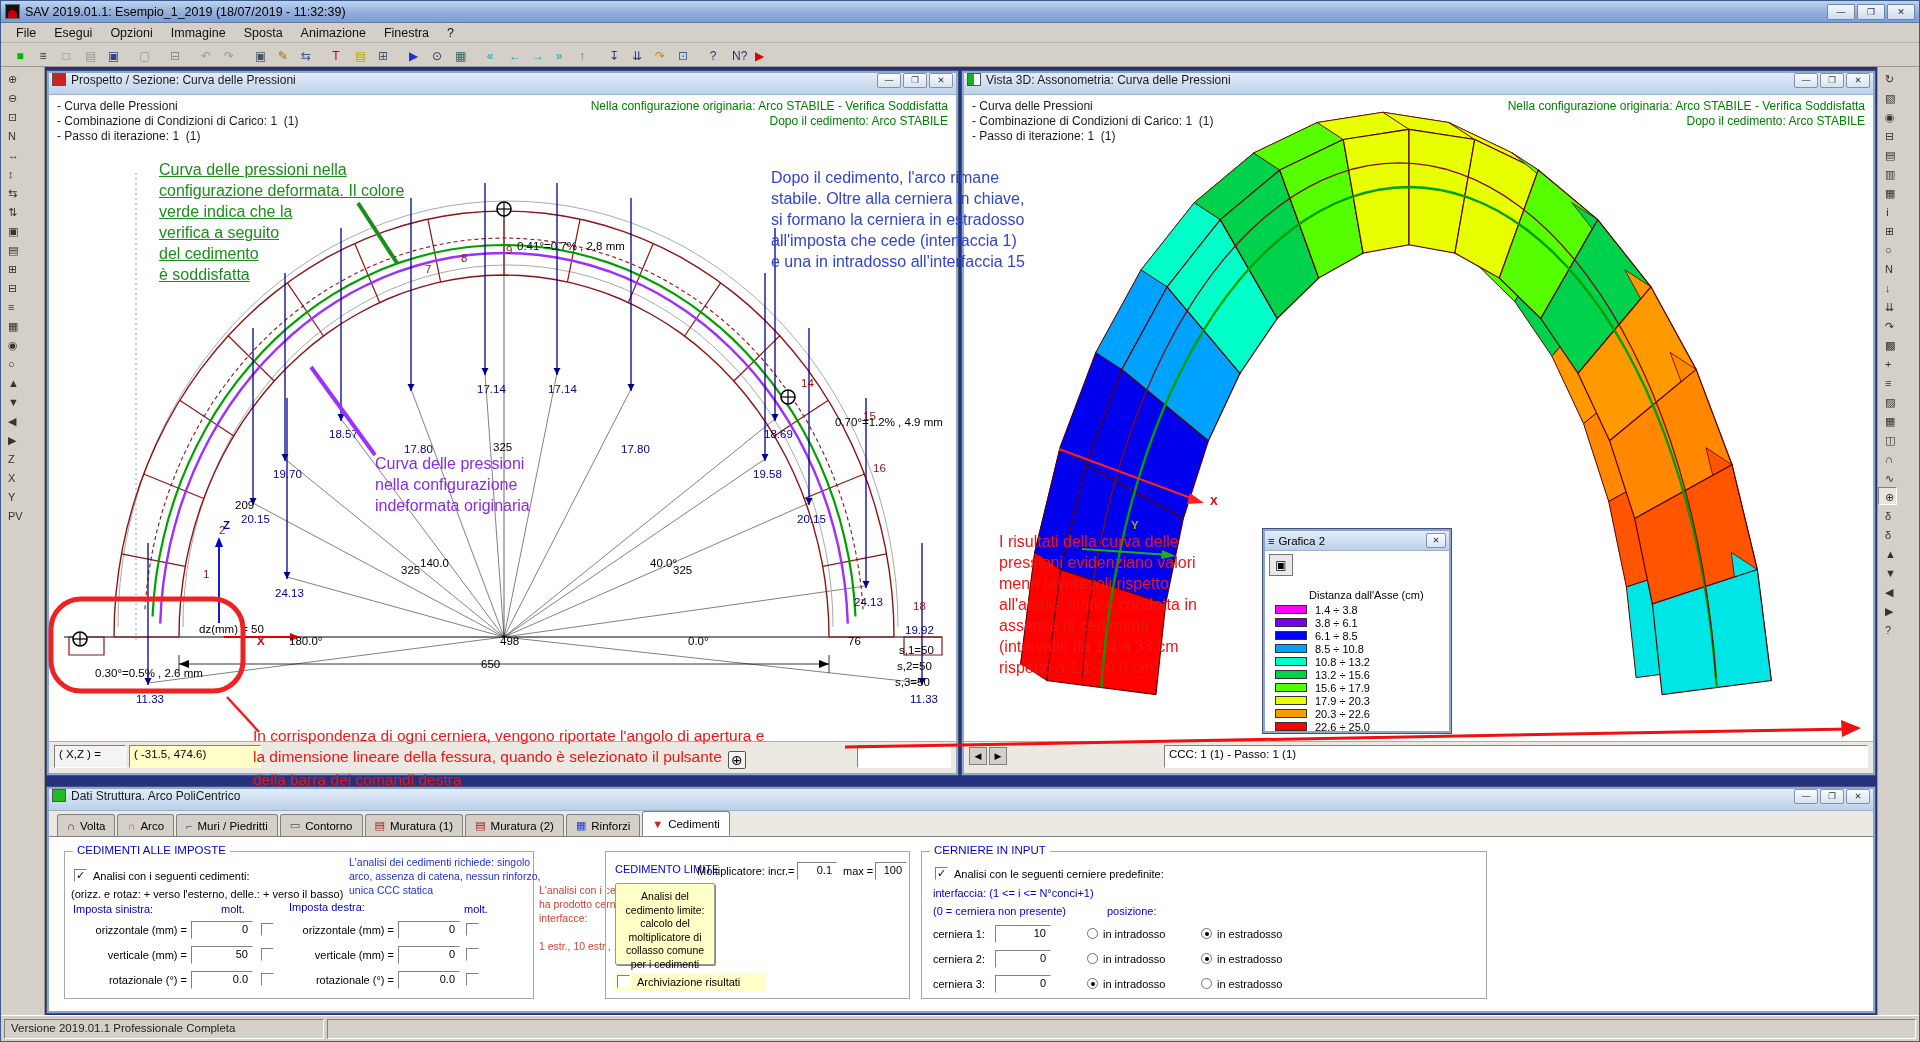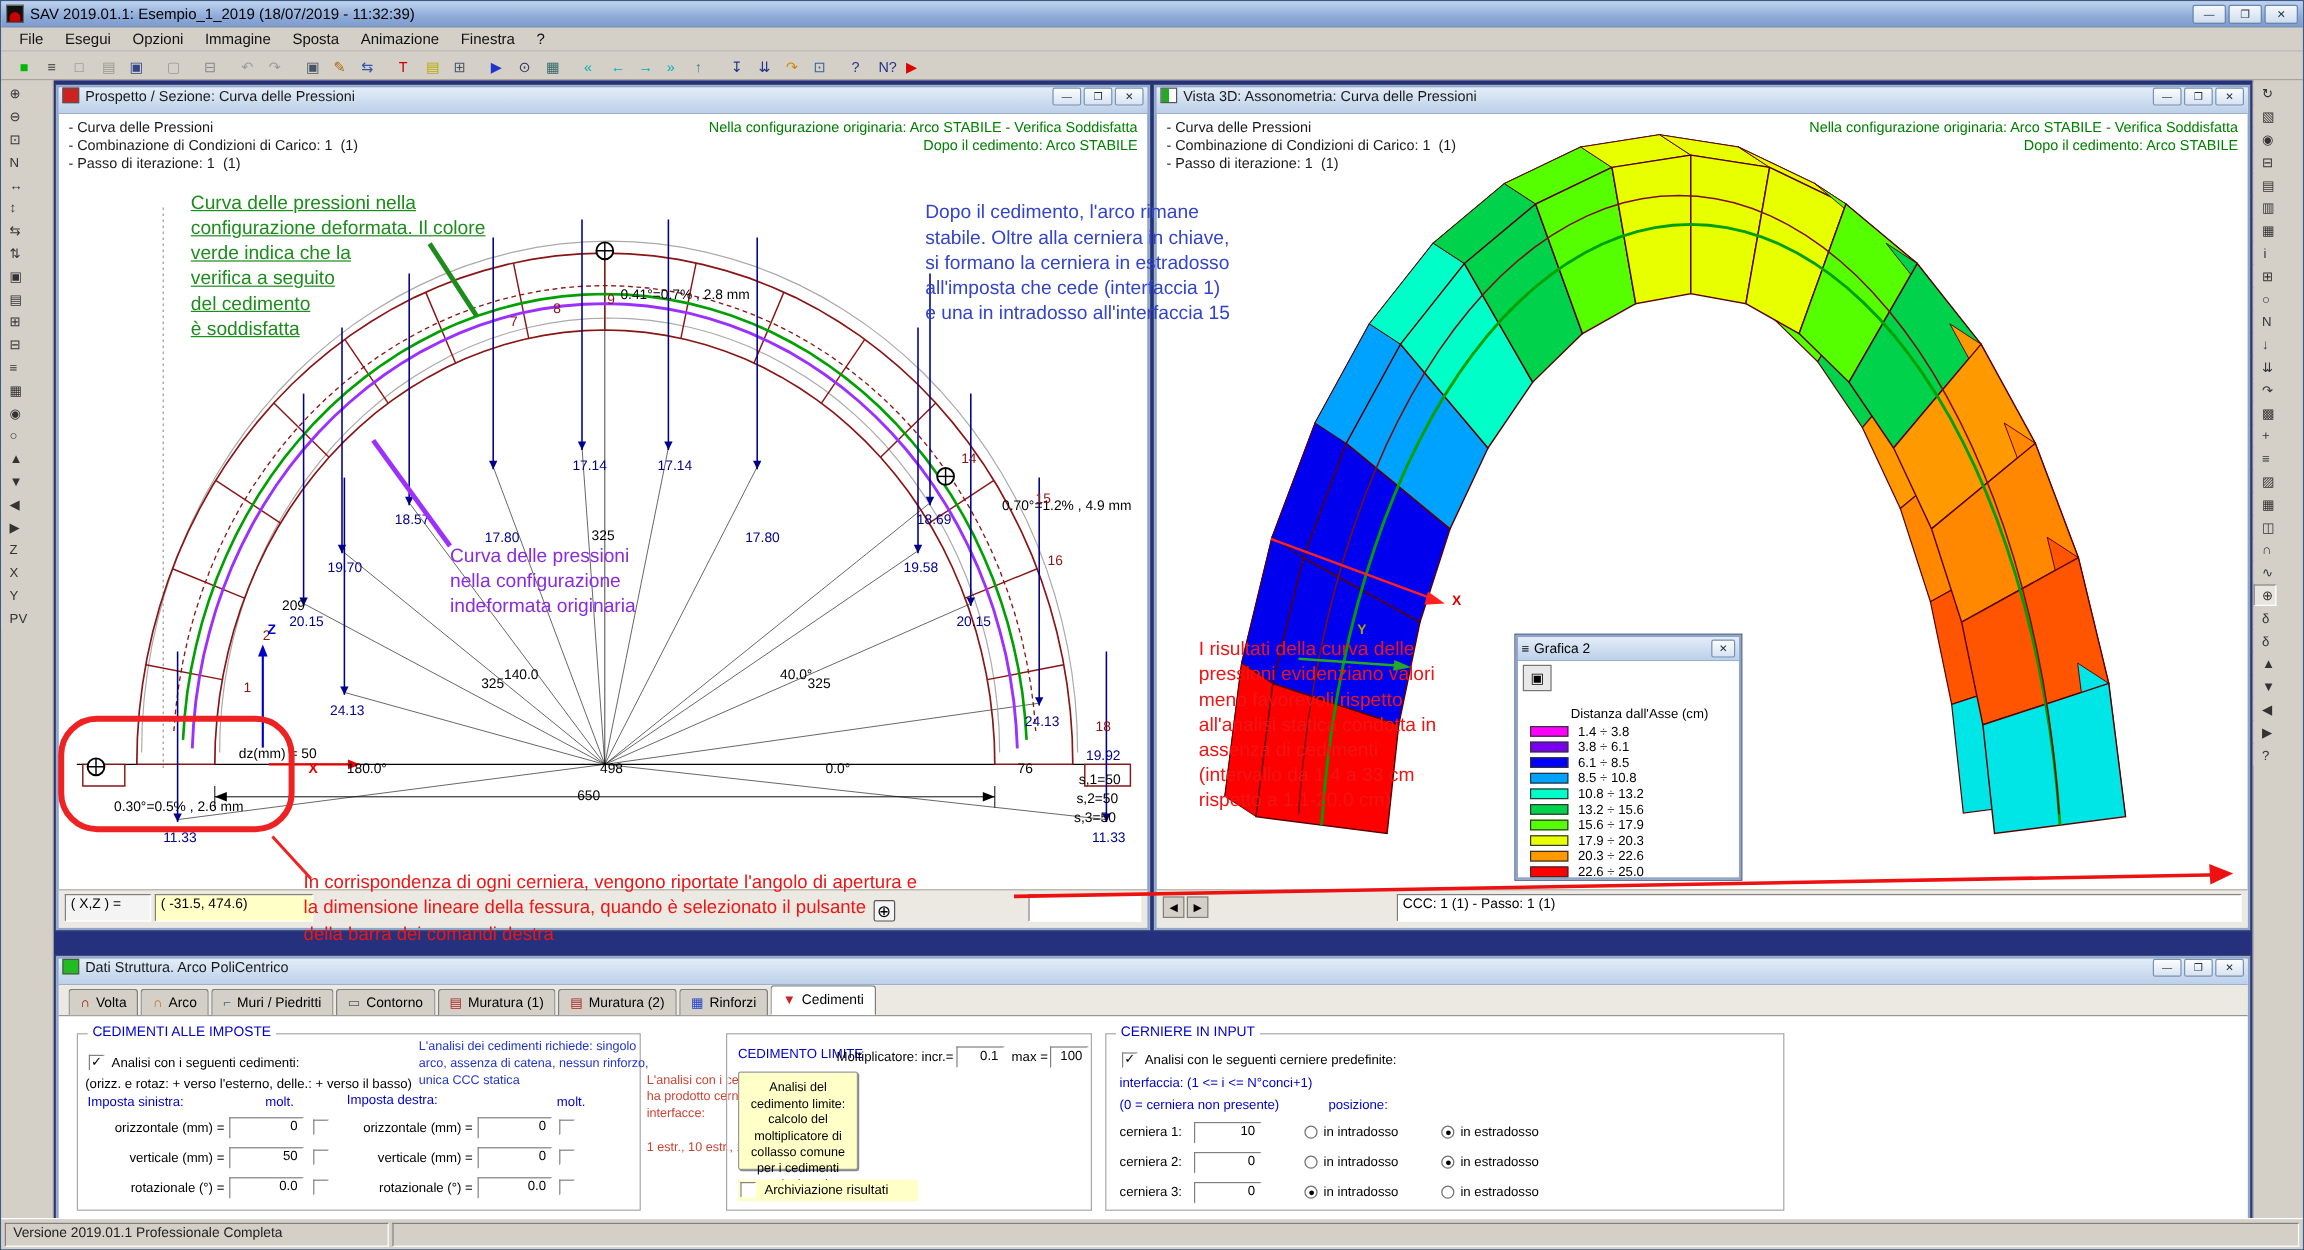--- a/index.html
+++ b/index.html
@@ -490,21 +490,21 @@
               </div>
               <div class="lrow">
                 <div class="lsw" style="background: rgb(255, 0, 0);"></div>
                 <span class="lrt">22.6 ÷ 25.0</span>
               </div>
             </div>
         </div>
       </div>
     </div>
 
-    <div class="win" id="win-bottom" style="left:2px;top:720px;width:1828px;height:226px;margin-top:10px;">
+    <div class="win" id="win-bottom" style="left:2px;top:720px;width:1828px;height:226px;">
       <div class="wtitle">
         <div class="wicon" style="background:#22bb22;"></div>
         <span class="label">Dati Struttura. Arco PoliCentrico</span>
         <div class="wbtns">
           <div class="wb">—</div>
           <div class="wb">❐</div>
           <div class="wb">✕</div>
         </div>
       </div>
       <div class="tabstrip" id="tabstrip">

